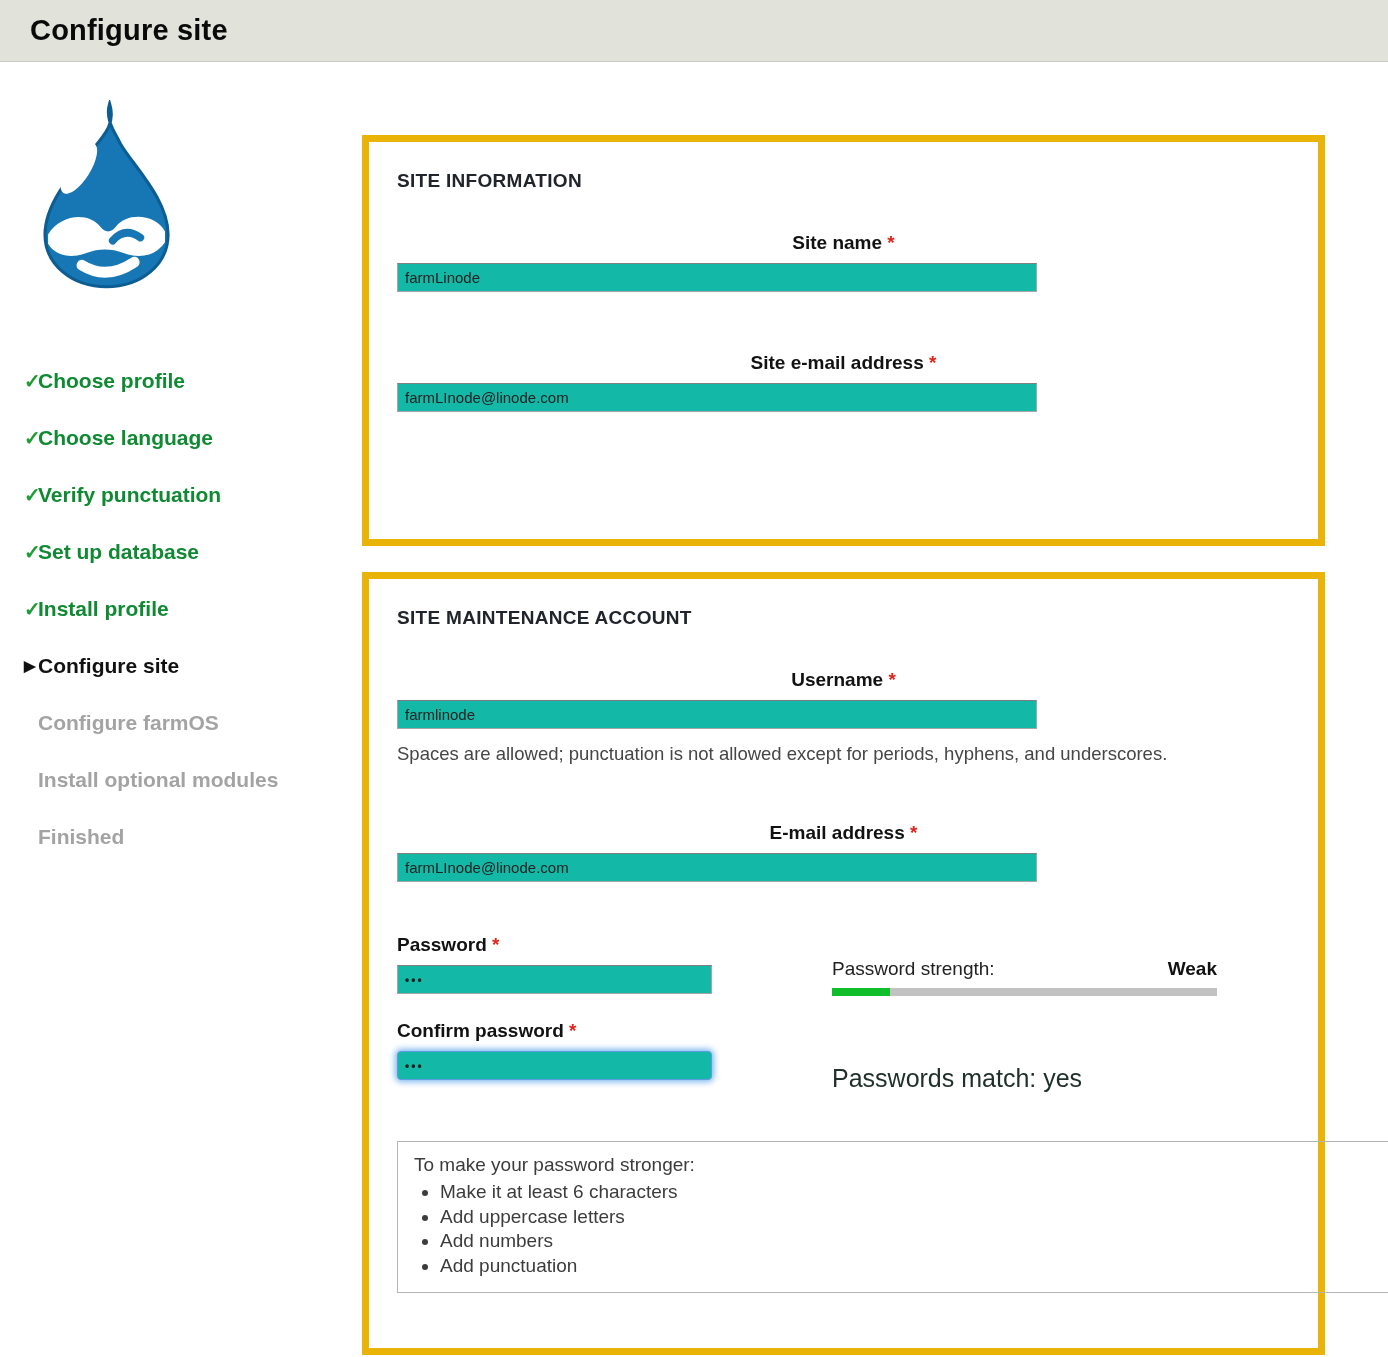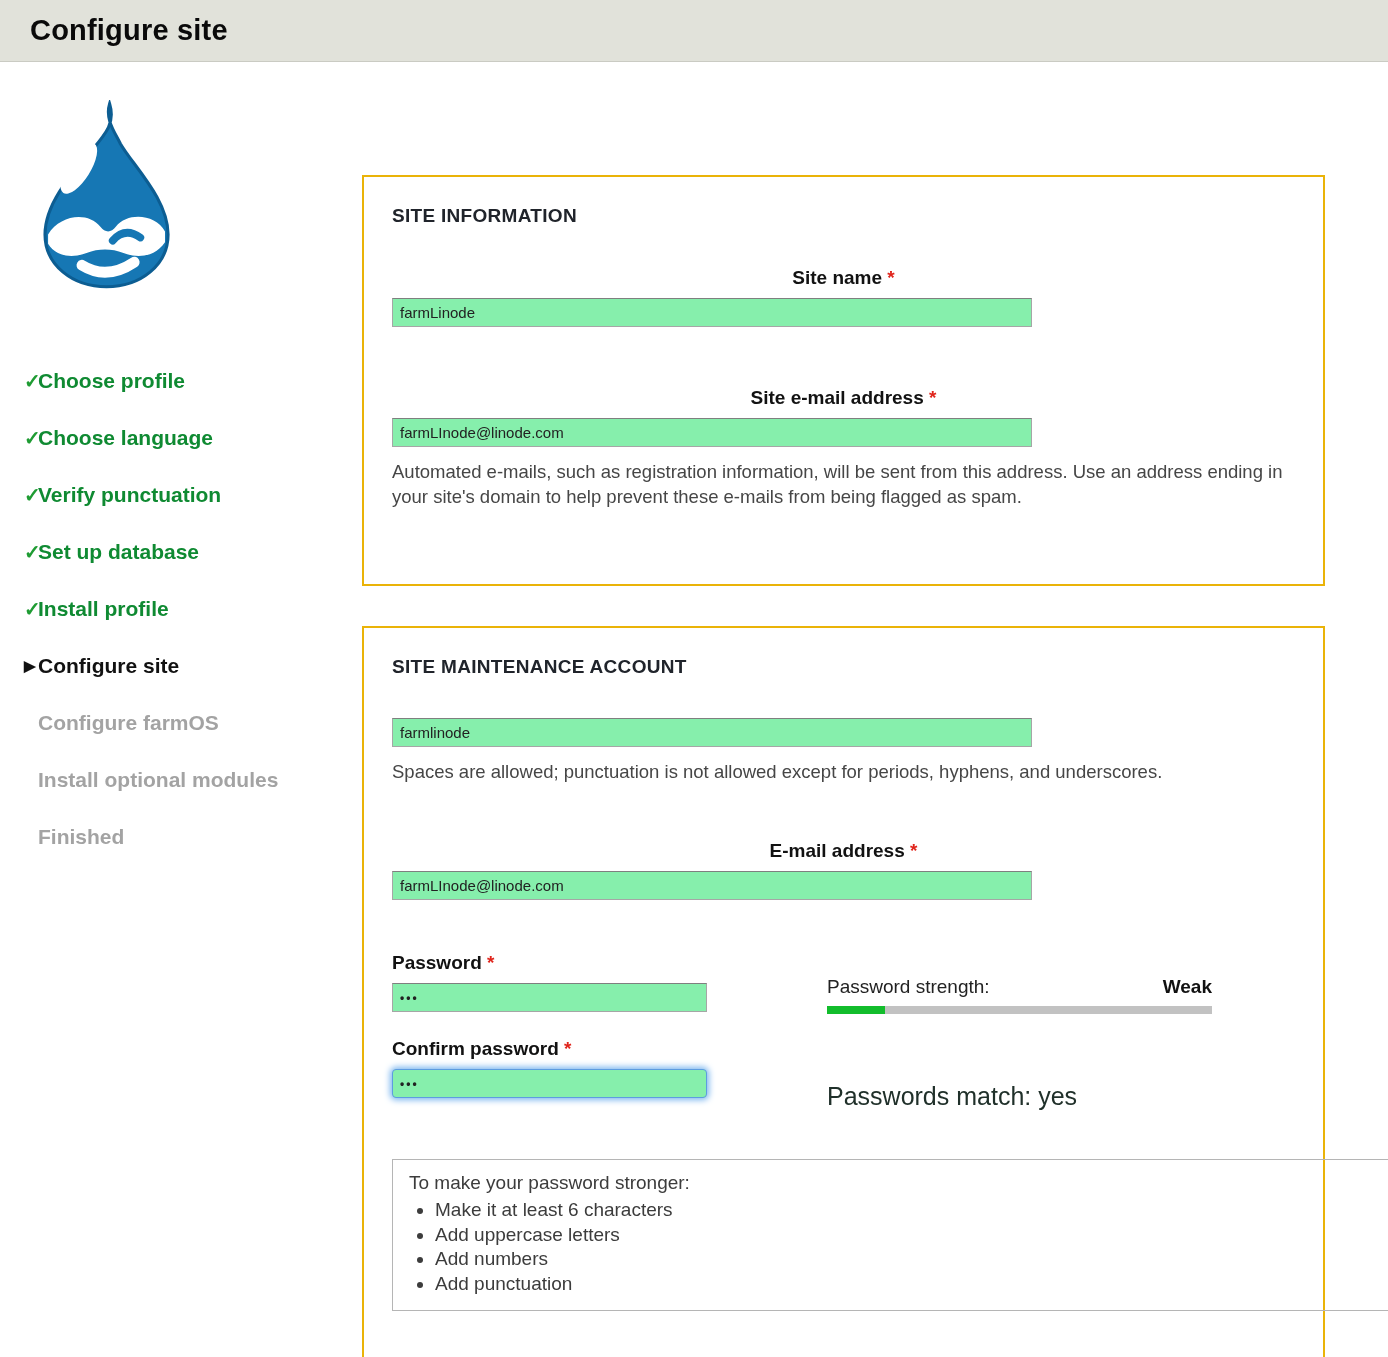--- a/index.html
+++ b/index.html
@@ -23,30 +23,30 @@
   .steps { list-style:none; margin-top:60px; }
   .steps li { height:57px; display:flex; align-items:center; font-size:21px; font-weight:bold; }
   .steps .ico { width:38px; padding-left:24px; flex:0 0 38px; font-size:20px; }
   .steps li.done   { color:#0f8a32; }
   .steps li.done .ico { color:#1f9c33; }
   .steps li.active { color:#111; }
   .steps li.active .ico { color:#111; font-size:15px; }
   .steps li.pending { color:#a3a3a3; }
 
   
-  .box { border:2px solid #eab308; background:#fff; padding:20px 28px 22px;margin-top:40px; }
+  .box { border:7px solid #eab308; background:#fff; padding:20px 28px 22px; }
   .box.f1 { height:411px; margin-bottom:26px; }
   .box.f2 { height:783px; }
   .box h2 { font-size:19px; font-weight:bold; color:#20242b; letter-spacing:.3px; margin:8px 0 0; }
 
   .form-item { margin-top:40px; }
   .form-item label { display:block; font-size:19px; font-weight:bold; color:#121212; margin-bottom:9px;text-align:center; }
   .req { color:#e0251c; font-weight:bold; }
   input.text { display:block; width:640px; height:29px; border:1px solid #a6a6a6;
-    border-top-color:#7f7f7f; background:#86efac; font-family:"Liberation Sans",sans-serif;
+    border-top-color:#7f7f7f; background:#14b8a6; font-family:"Liberation Sans",sans-serif;
     font-size:15px; color:#222; padding:4px 7px; }
   input.pw { width:315px; font-weight:bold; letter-spacing:2px; font-size:12px; }
   input.focused { border:1px solid #5d9ce0; border-radius:4px;
     box-shadow:0 0 6px 2px #7cb6ef; }
   .descr { font-size:18.5px; color:#464646; line-height:25px; margin-top:12px; max-width:900px; }
 
   .gap56 { margin-top:56px; }
   .gap60 { margin-top:60px; }
 
   
@@ -139,28 +139,31 @@
         </label>
         <input class="text" type="text" value="farmLinode" style="">
       </div>
 
       <div class="form-item gap60">
         <label>
           <span>Site e-mail address</span>
           <span class="req">*</span>
         </label>
         <input class="text" type="text" value="farmLInode@linode.com" style="">
-        <div class="descr">Automated e-mails, such as registration information, will be sent from this address. Use an address ending in your site's domain to help prevent these e-mails from being flagged as spam.</div>
       </div>
     </div>
 
     <div class="box f2">
       <h2>SITE MAINTENANCE ACCOUNT</h2>
 
       <div class="form-item">
+        <label>
+          <span>Username</span>
+          <span class="req">*</span>
+        </label>
         <input class="text" type="text" value="farmlinode" style="">
         <div class="descr">Spaces are allowed; punctuation is not allowed except for periods, hyphens, and underscores.</div>
       </div>
 
       <div class="form-item gap56">
         <label>
           <span>E-mail address</span>
           <span class="req">*</span>
         </label>
         <input class="text" type="text" value="farmLInode@linode.com" style="">

